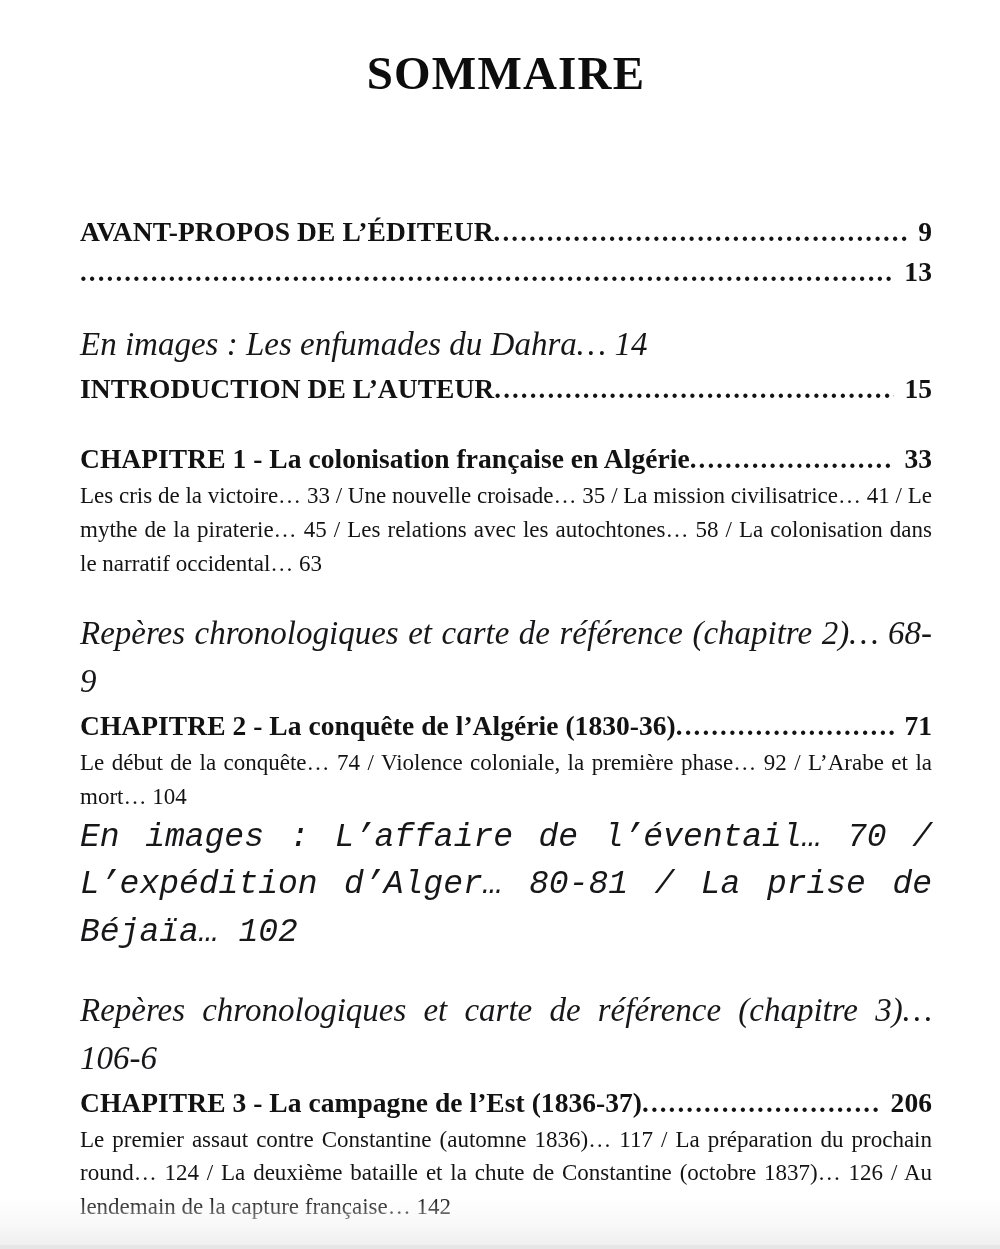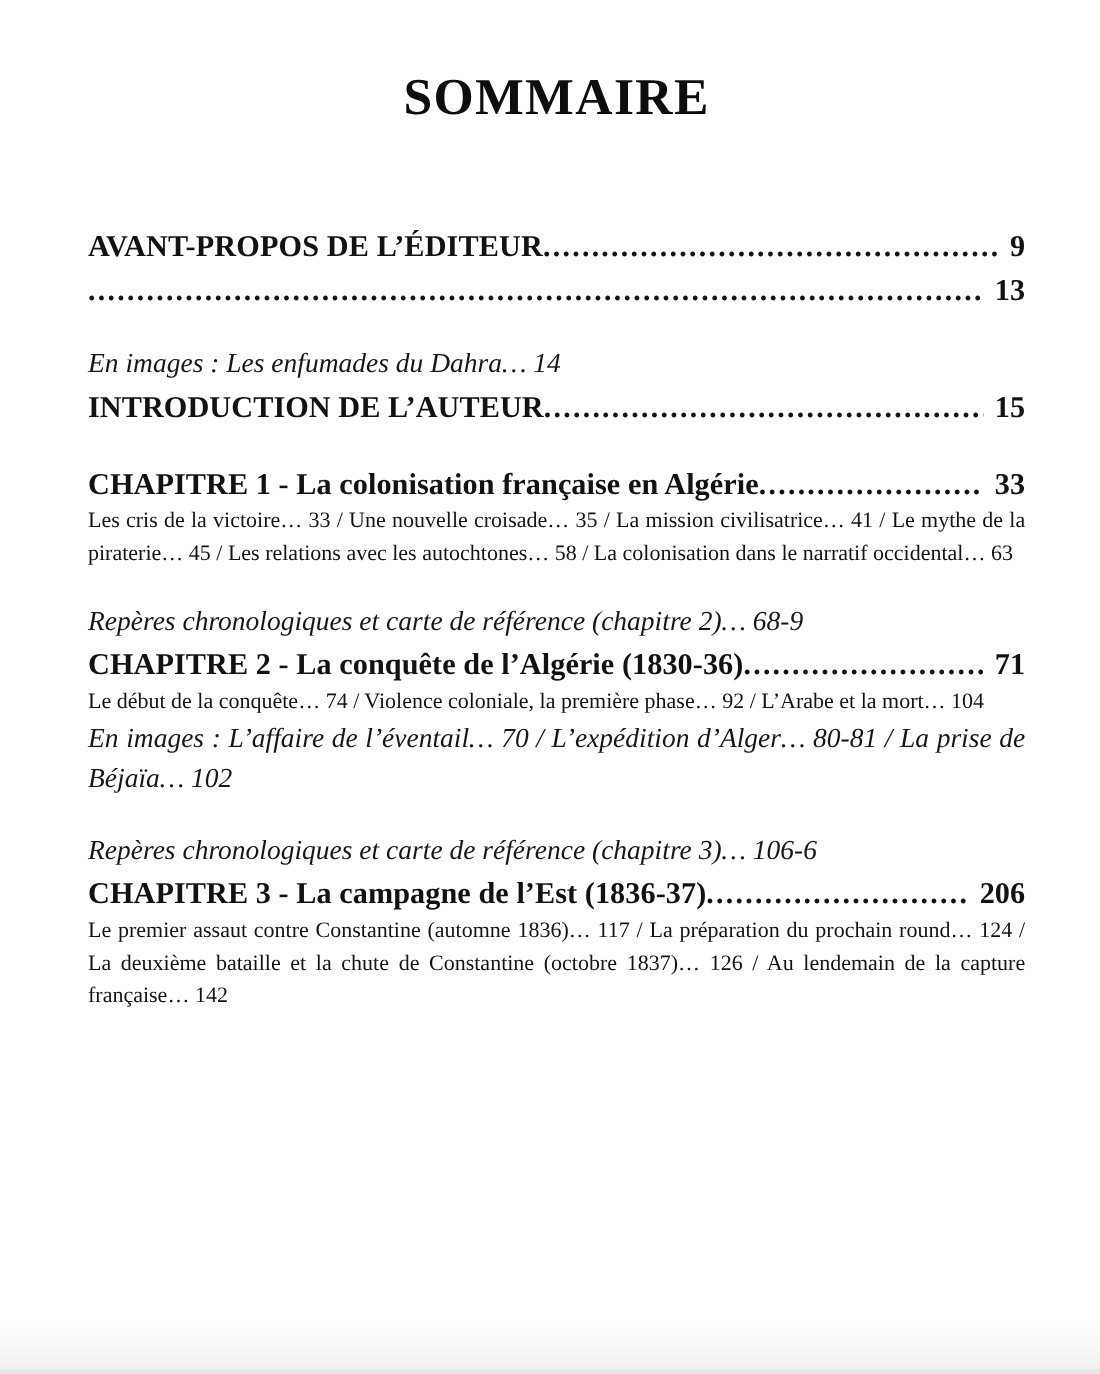--- a/index.html
+++ b/index.html
@@ -42,37 +42,37 @@
     bottom: 0;
     width: 1000px;
     height: 4px;
     background: #e6e6e6;
     pointer-events: none;
   }
 
   .content {
     position: absolute;
     left: 80px;
-    top: 16px;
+    top: 0;
     width: 852px;
   }
 
   .doc-title {
     text-align: center;
     font-weight: bold;
     font-size: 47px;
     letter-spacing: 1.2px;
     margin: 0;
     padding-top: 48px;
     line-height: 1.1;
     color: #0d0d0d;
   }
 
   .sections {
-    margin-top: 88px;
+    margin-top: 112px;
   }
 
   .block {
     margin-bottom: 30px;
   }
   .block.tight {
     margin-bottom: 0;
   }
 
   
@@ -111,33 +111,34 @@
 
   
   .toc-line.chapter {
     font-size: 27.5px;
     letter-spacing: 0.05px;
   }
 
   
   .note {
     font-style: italic;
-    font-size: 25px;
+    font-size: 33px;
     line-height: 1.45;
     color: #17171a;
     text-align: justify;
     text-justify: inter-word;
   }
   .note.wrap {
     white-space: normal;
+    font-family: Liberation Mono, monospace;
   }
 
   
   .body-para {
-    font-size: 20px;
+    font-size: 23px;
     line-height: 1.47;
     color: #131313;
     text-align: justify;
     text-justify: inter-word;
     margin: 0;
   }
 </style>
 </head>
 <body>
 

